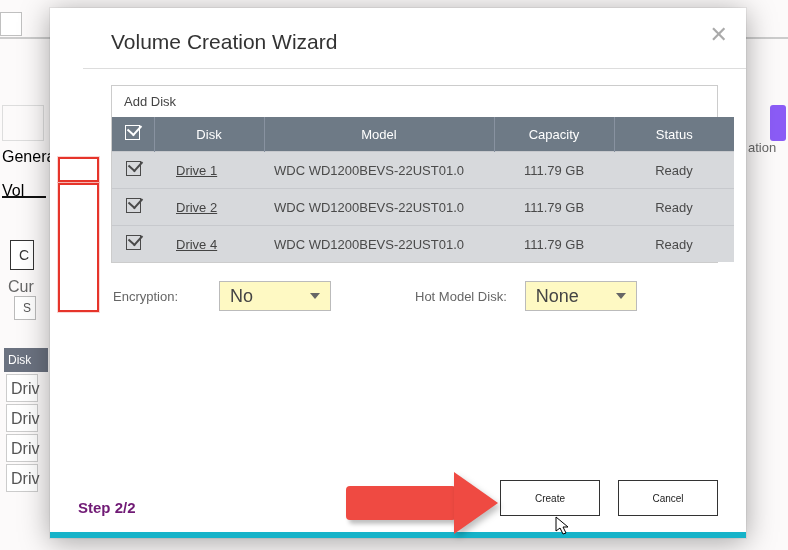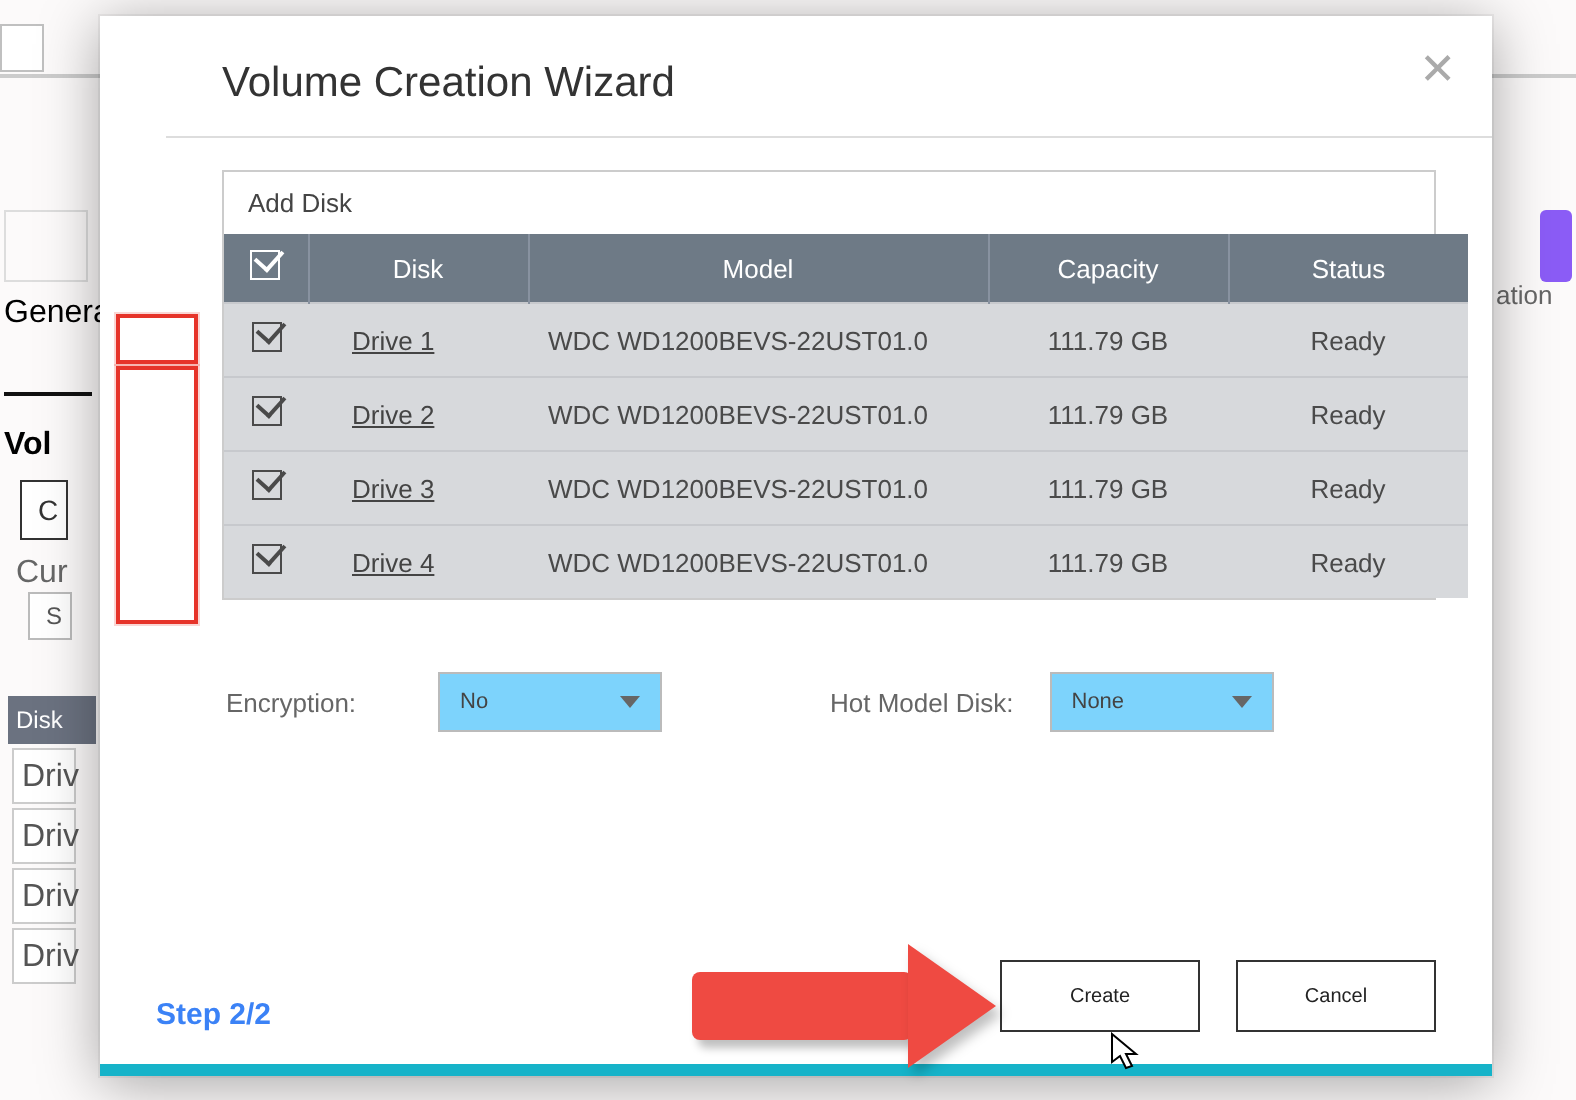--- a/index.html
+++ b/index.html
@@ -64,33 +64,33 @@
   td .chk { color:#4a4a4a; }
 
   .red-focus1{
     position:absolute; pointer-events:none;
     border:2px solid #e6342a;
     box-shadow:0 0 0 1px rgba(230,52,42,0.2);
   }
   .red-cell { left:58px; top:157px; width:41px; height:25px;}
   .red-col  { left:58px; top:183px; width:41px; height:129px;}
 
-  .opts { display:flex; align-items:center; gap:18px; margin:36px 2px 0 2px; font-size:13px; color:#666; }
+  .opts { display:flex; align-items:center; gap:18px; margin:18px 2px 0 2px; font-size:13px; color:#666; }
   .opts .lbl { width:88px; }
   .select {
-    width:112px; height:30px; border:1px solid #bbb; background:#7dd3fc; display:flex; align-items:center;
-    justify-content:space-between; padding:0 10px; color:#444; font-size:11px; cursor:pointer;
+    width:112px; height:30px; border:1px solid #bbb; background:#fef9c3; display:flex; align-items:center;
+    justify-content:space-between; padding:0 10px; color:#444; font-size:18px; cursor:pointer;
   }
   .tri { width:0;height:0;border-left:5px solid transparent;border-right:5px solid transparent;border-top:6px solid #666;}
   .opts .spacer { flex:0 0 48px; }
 
   .footer { position:absolute; left:0; bottom:0; width:100%; }
   .teal-bar { height:6px; background:#16b3c9; width:100%; }
   .foot-row { display:flex; align-items:center; justify-content:flex-end; padding:18px 28px 16px 28px; }
-  .step { position:absolute; left:28px; bottom:22px; color:#3b82f6; font-size:15px; font-weight:600;}
+  .step { position:absolute; left:28px; bottom:22px; color:#701a75; font-size:15px; font-weight:600;}
   .btn {
     min-width:100px; height:36px; border:1px solid #333; background:#fff; color:#222; font-size:10px;
     display:inline-flex; align-items:center; justify-content:center; margin-left:18px; cursor:pointer;
   }
   .arrow {
     position:absolute; left:296px; bottom:4px; width:170px; height:62px; pointer-events:none;
   }
   .arrow-body { position:absolute; left:0; top:14px; width:110px; height:34px; background:#ef4a42; border-radius:4px;
     box-shadow:3px 4px 4px rgba(0,0,0,0.25);}
   .arrow-head { position:absolute; left:108px; top:0; width:0; height:0;
@@ -102,21 +102,21 @@
 </style>
 </head>
 <body>
 <div class="page">
 
   <div class="bg">
     <div class="bg-top-split"></div>
     <div class="bg-strip"></div>
     <div class="bg-icon-box"></div>
     <span class="bg-label" style="top:148px;">Genera</span>
-    <span class="bg-label" style="top:182px; font-weight:700;margin-top:32px;">Vol</span>
+    <span class="bg-label" style="top:182px; font-weight:400;">Vol</span>
     <div class="bg-tab-underline"></div>
     <span class="bg-btn-c">C</span>
     <span class="bg-btn-cur">Cur</span>
     <span class="bg-btn-s">S</span>
     <div class="bg-disk-band">Disk</div>
     <div class="bg-out-row" style="top:374px;">Driv</div>
     <div class="bg-out-row" style="top:404px;">Driv</div>
     <div class="bg-out-row" style="top:434px;">Driv</div>
     <div class="bg-out-row" style="top:464px;">Driv</div>
     <div class="bg-right-icon"></div>
@@ -147,27 +147,20 @@
             <tr>
               <td><span class="chk checked"></span></td>
               <td class="col-disk">Drive 1</td>
               <td class="col-model">WDC WD1200BEVS-22UST01.0</td>
               <td>111.79 GB</td>
               <td>Ready</td>
             </tr>
             <tr>
               <td><span class="chk checked"></span></td>
               <td class="col-disk">Drive 2</td>
-              <td class="col-model">WDC WD1200BEVS-22UST01.0</td>
-              <td>111.79 GB</td>
-              <td>Ready</td>
-            </tr>
-            <tr>
-              <td><span class="chk checked"></span></td>
-              <td class="col-disk">Drive 3</td>
               <td class="col-model">WDC WD1200BEVS-22UST01.0</td>
               <td>111.79 GB</td>
               <td>Ready</td>
             </tr>
             <tr>
               <td><span class="chk checked"></span></td>
               <td class="col-disk">Drive 4</td>
               <td class="col-model">WDC WD1200BEVS-22UST01.0</td>
               <td>111.79 GB</td>
               <td>Ready</td>

